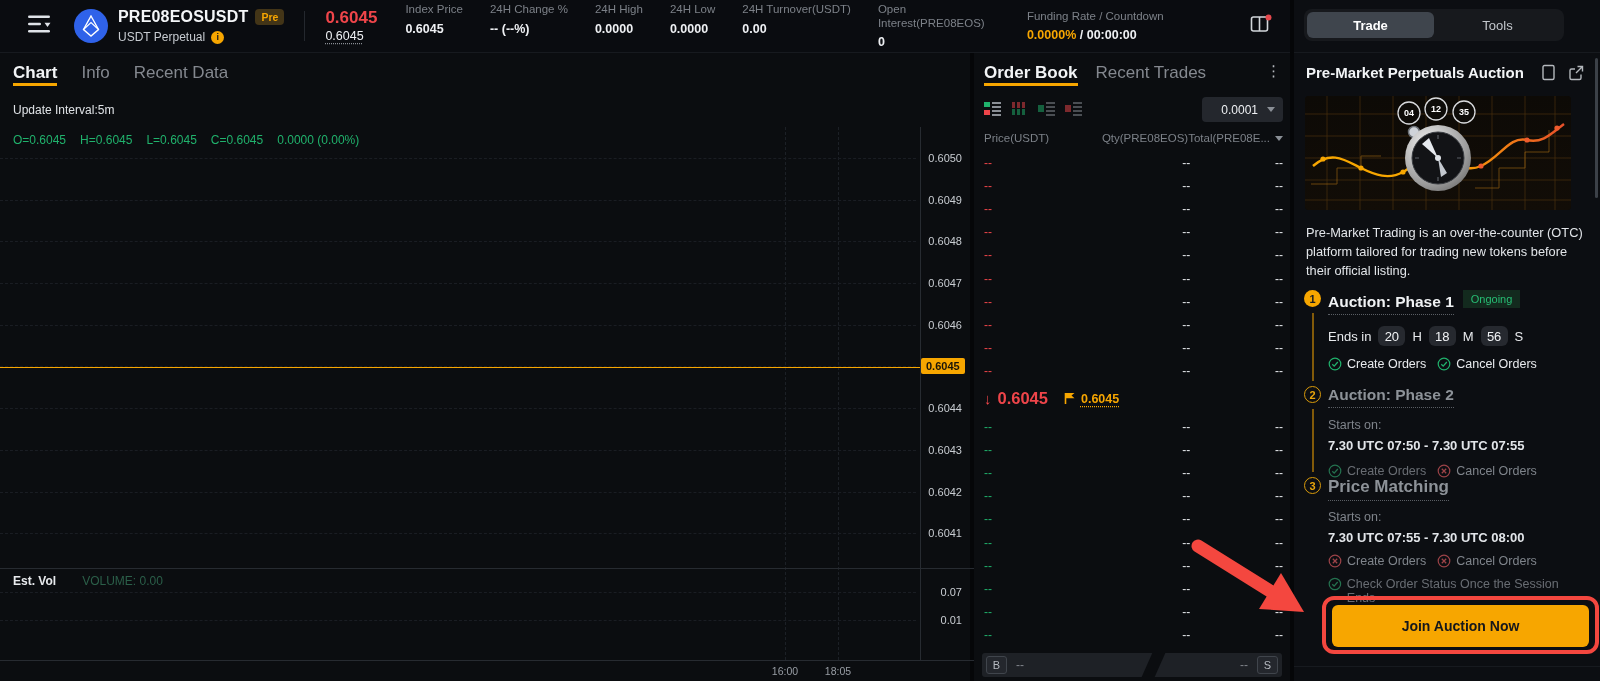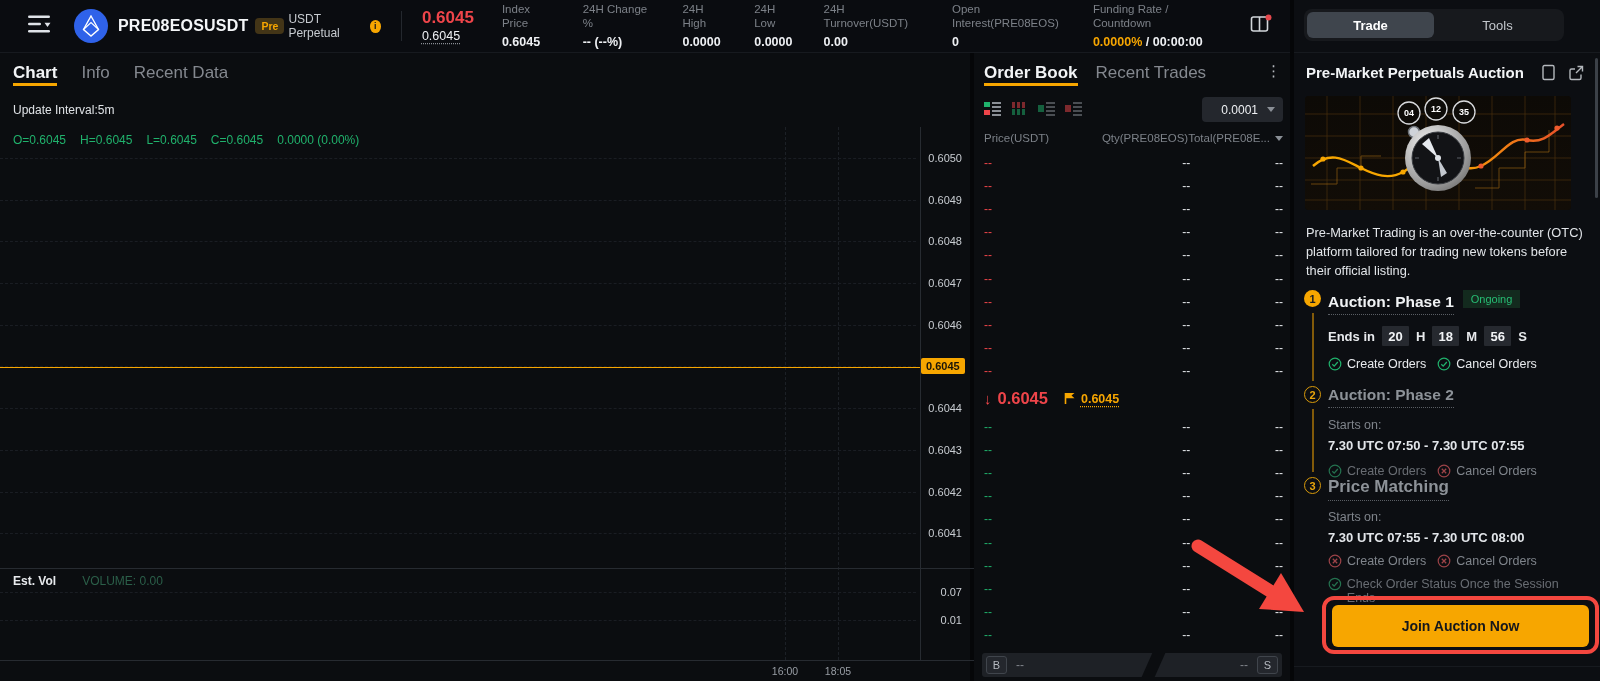--- a/index.html
+++ b/index.html
@@ -4,21 +4,21 @@
 <style>
 *{margin:0;padding:0;box-sizing:border-box}
 html,body{background:#000}
 body{font-family:"Liberation Sans",sans-serif;-webkit-font-smoothing:antialiased}
 .app{position:relative;width:1600px;height:681px;background:#050608;display:flex;overflow:hidden;color:#eef0f3}
 
 .left-col{width:1290px;display:flex;flex-direction:column}
 .topbar{height:53px;display:flex;align-items:center;background:#0a0c10;border-bottom:1px solid #171a1f;flex:none}
 .tb-menu{margin:0 22px 0 28px;cursor:pointer;flex:none}
 .tb-logo{width:34px;height:34px;border-radius:50%;background:#2f62e9;display:flex;align-items:center;justify-content:center;margin-right:10px;flex:none}
-.tb-names{display:flex;flex-direction:row;gap:4px}
+.tb-names{display:flex;flex-direction:column;gap:4px}
 .tb-symrow{display:flex;align-items:center;gap:7px}
 .tb-sym{font-size:16px;font-weight:bold;color:#f4f6f8;letter-spacing:.2px}
 .pre-badge{background:#433517;color:#f7a600;font-size:10.5px;font-weight:bold;padding:2px 6px;border-radius:4px}
 .tb-ctyperow{display:flex;align-items:center;gap:6px}
 .tb-ctype{font-size:12px;color:#c7cbd0}
 .info-icon{width:13px;height:13px;border-radius:50%;background:#f7a600;color:#17181c;font-size:9px;font-weight:bold;display:flex;align-items:center;justify-content:center}
 .tb-divider{width:1px;height:30px;background:#24282e;margin:0 20px}
 .tb-price{display:flex;flex-direction:column;gap:3px;margin-right:28px}
 .tb-last{color:#ef454a;font-size:17px;font-weight:bold;line-height:1}
 .tb-mark{font-size:12.5px;color:#eef0f3;text-decoration:underline dotted #8a8e94;text-underline-offset:3px}
@@ -101,22 +101,22 @@
 .ph-num.filled{background:#f7a600;color:#1a1c20}
 .ph-num.ringed{border:1.5px solid #d99a0a;color:#e8a50c}
 .ph-rail{position:absolute;left:8px;width:2px;background:rgba(247,166,0,.5)}
 .ph1 .ph-rail{top:23px;height:68px}
 .ph2 .ph-rail{top:23px;height:63px}
 .ph-body{margin-left:24px}
 .ph-title{font-size:15.5px;font-weight:bold;color:#f0f2f4;display:inline-block;border-bottom:1px dotted #5a5e64;padding-bottom:3px;cursor:pointer}
 .ph-title.dim{color:#8d9298}
 .ph3 .ph-title{font-size:17px}
 .badge-ongoing{margin-left:9px;background:#132a1e;color:#27bd74;font-size:11px;padding:3px 8px;border-radius:0;vertical-align:4px;display:inline-block}
-.cd{display:flex;align-items:center;gap:7px;margin-top:11px;font-size:13px;font-weight:bold;color:#e8eaed}
-.cd-box{background:#26292f;border-radius:1px;padding:2.5px 6px;min-width:27px;text-align:center;color:#f2f4f6}
+.cd{display:flex;align-items:center;gap:7px;margin-top:11px;font-size:13px;font-weight:normal;color:#e8eaed}
+.cd-box{background:#26292f;border-radius:6px;padding:2.5px 6px;min-width:27px;text-align:center;color:#f2f4f6}
 .perm{display:flex;align-items:center;gap:6px;margin-top:11px;font-size:12.5px;flex-wrap:wrap}
 .perm .item{display:flex;align-items:flex-start;gap:5px;margin-right:5px}
 .perm.bright{color:#e8eaed}
 .perm.dim{color:#7f848b}
 .join-annot{position:absolute;left:28px;top:596px;width:277px;height:58px;border:4px solid #f4473f;border-radius:12px;z-index:31;pointer-events:none}
 .join-btn{position:absolute;left:38px;top:605px;width:257px;height:42px;background:#f7a600;border:none;border-radius:6px;display:flex;align-items:center;justify-content:center;font-size:14px;font-weight:bold;color:#15171b;cursor:pointer;z-index:30;font-family:"Liberation Sans",sans-serif}
 .tp-bottom-divider{position:absolute;top:666px;left:0;right:0;border-top:1px solid #171a1f}
 .tp-scroll{position:absolute;right:2px;top:58px;width:3px;height:140px;background:#3c4148;border-radius:2px;cursor:pointer}
 .arrow-overlay{position:absolute;inset:0;z-index:40;pointer-events:none}
 </style>

